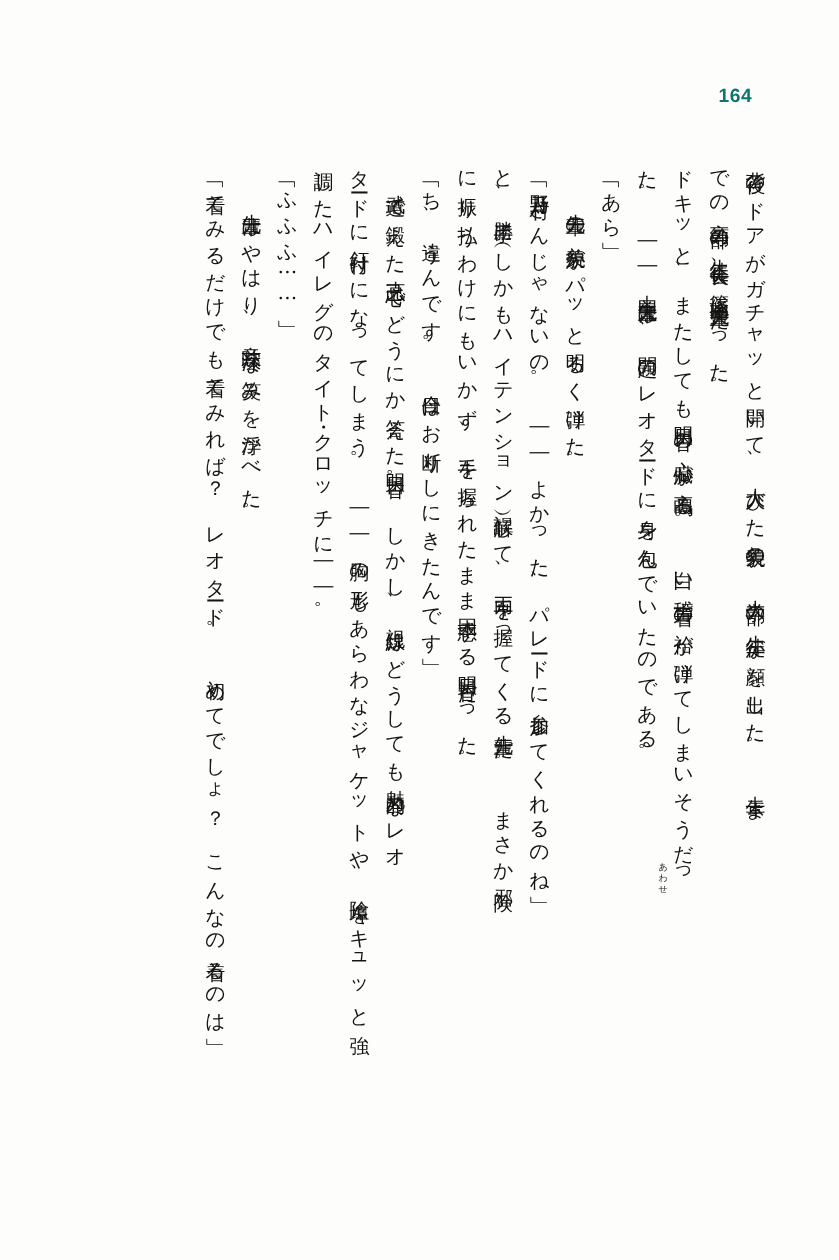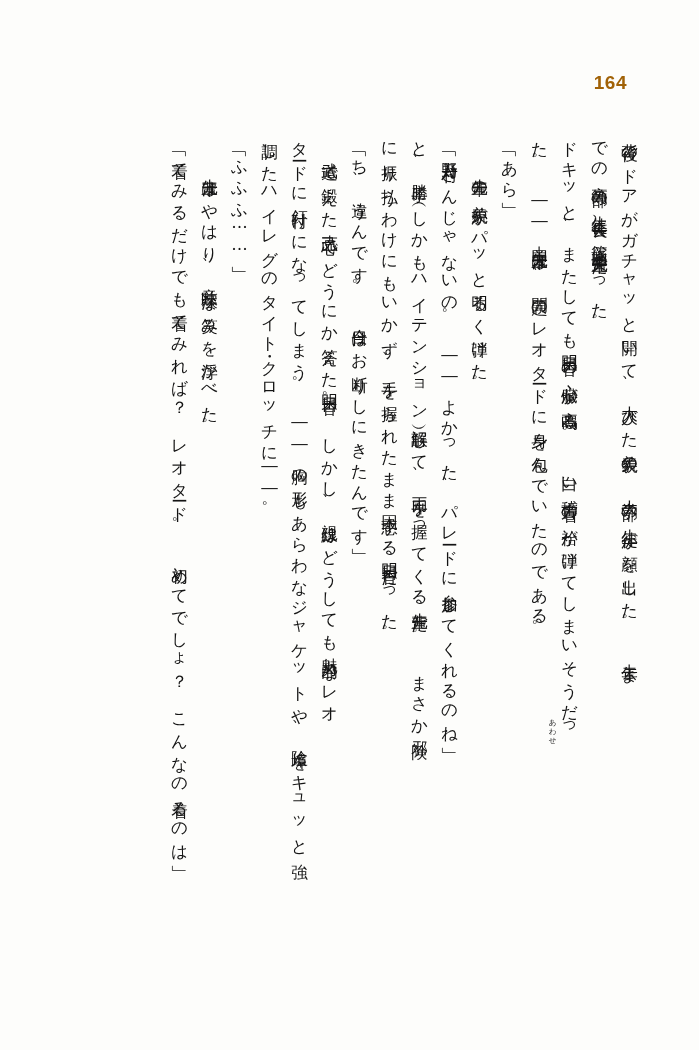--- a/index.html
+++ b/index.html
@@ -18,24 +18,24 @@
     position: relative;
     width: 699px;
     height: 1050px;
     background: #fdfdfb;
   }
   .page-number {
     position: absolute;
     top: 72px;
     right: 72px;
     font-family: "Liberation Sans", sans-serif;
-    font-size: 19px;
+    font-size: 16px;
     font-weight: bold;
     letter-spacing: 0.5px;
-    color: #a16207;
+    color: #0f766e;
   }
   .text-block {
     position: absolute;
     top: 130px;
     right: 62px;
     left: 62px;
     height: 870px;
     display: flex;
     flex-direction: row-reverse;
     justify-content: flex-start;

